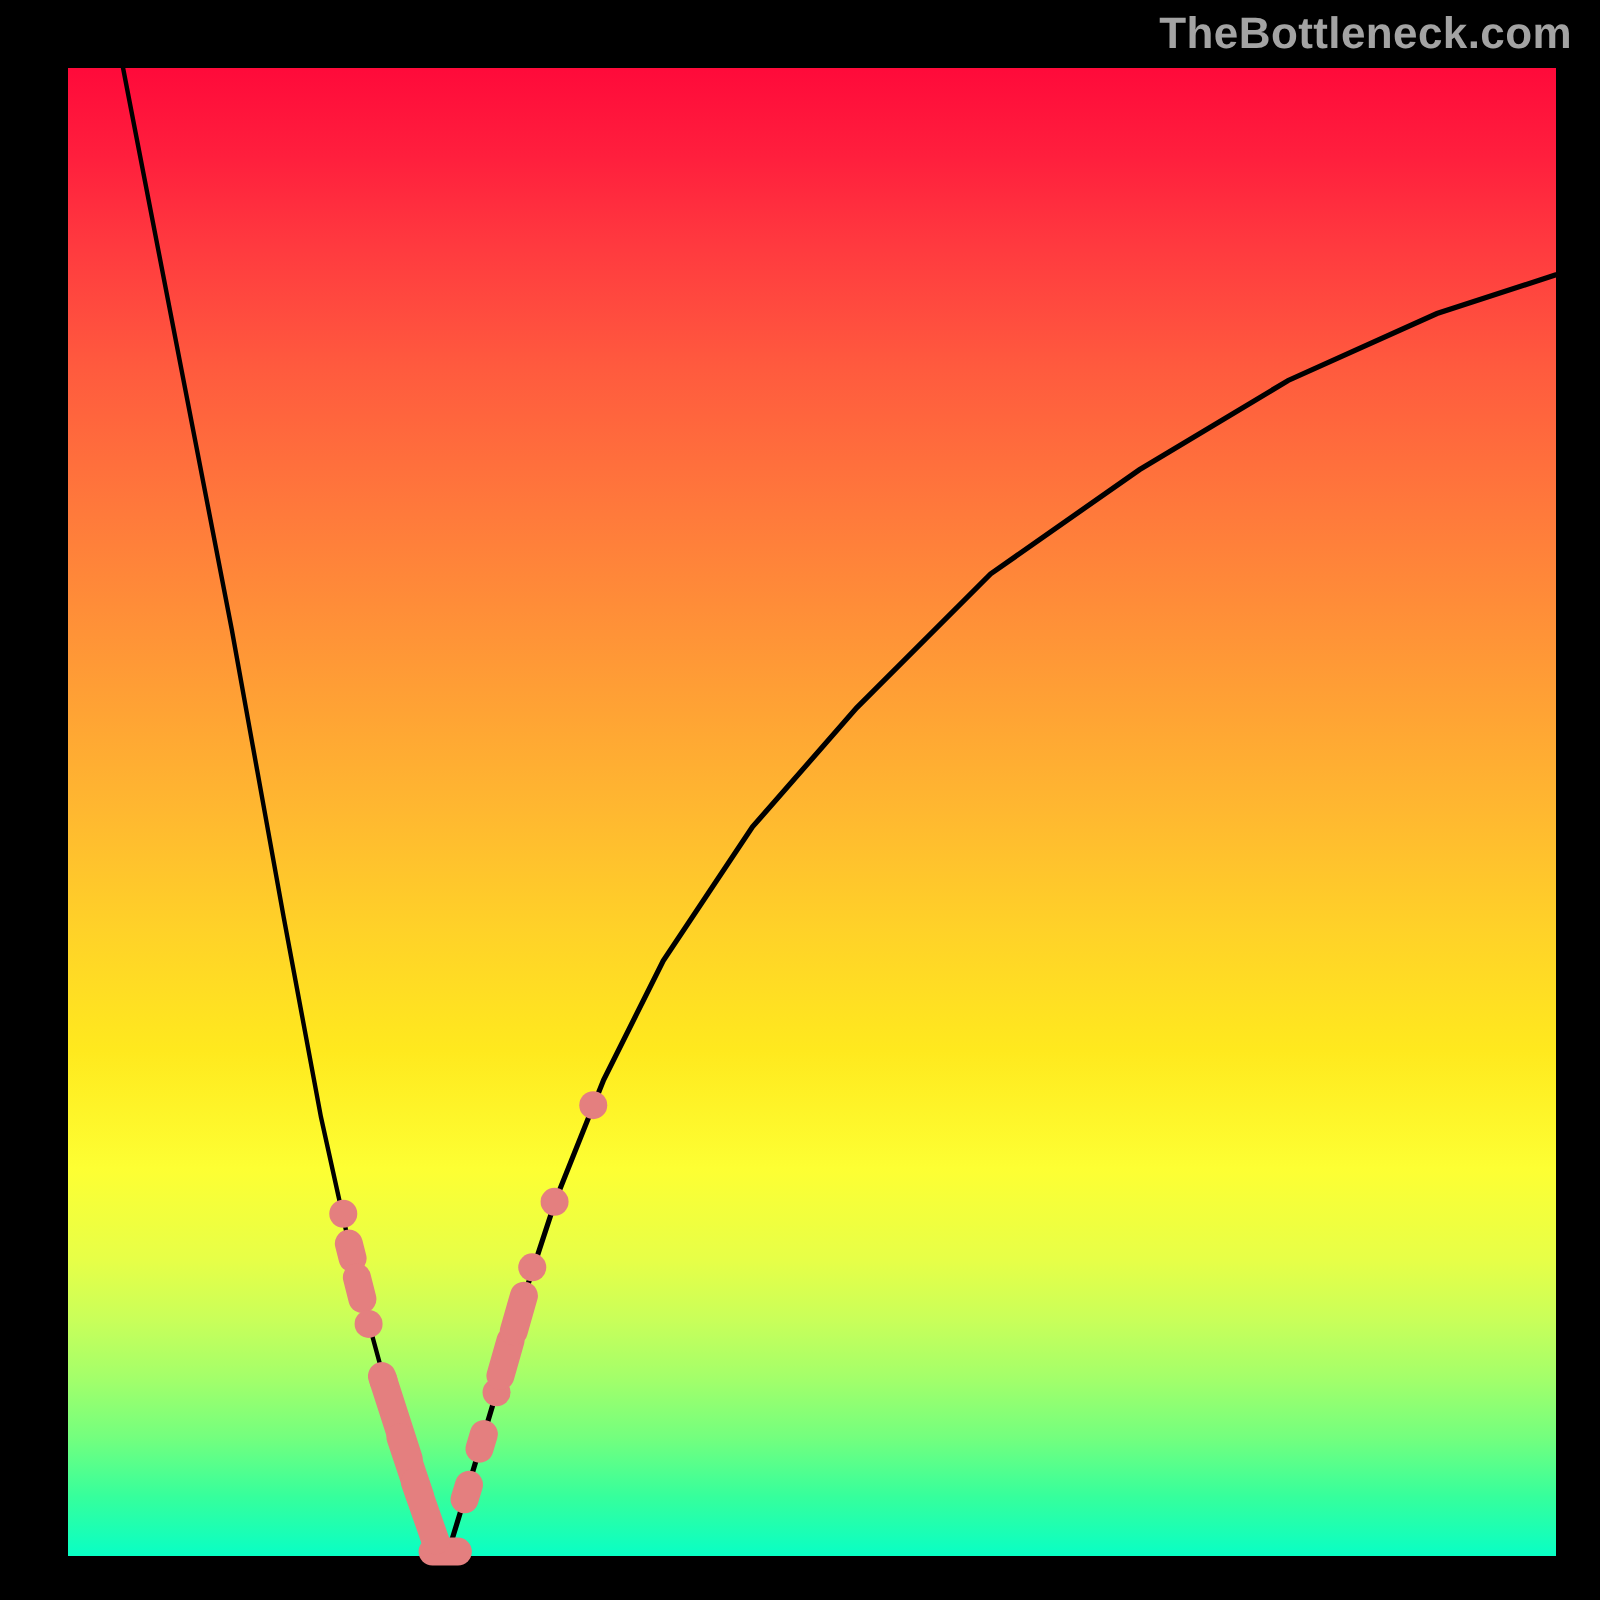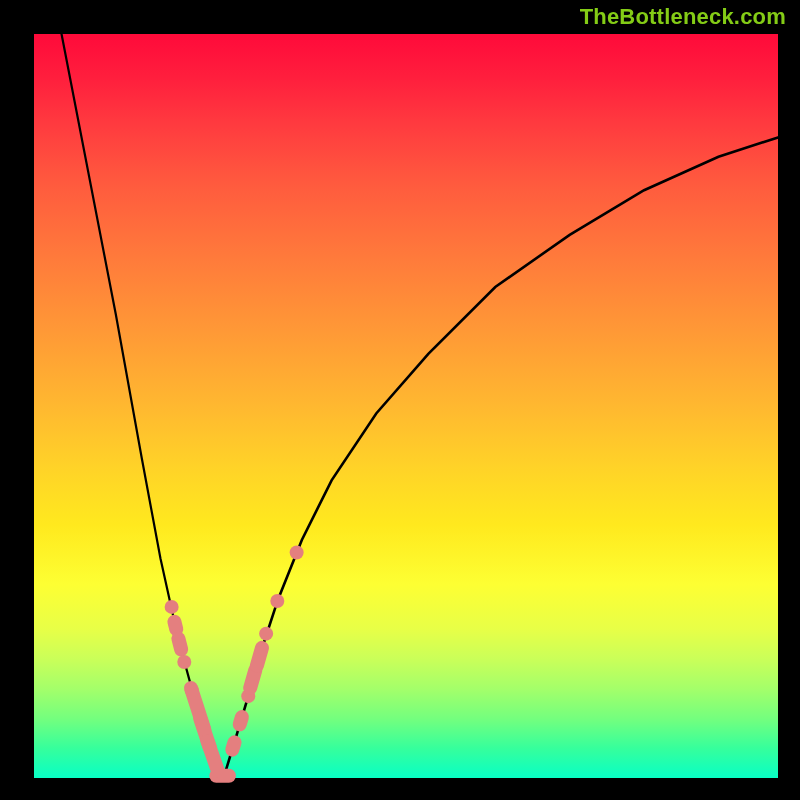--- a/index.html
+++ b/index.html
@@ -44,21 +44,21 @@
       #08ffc5 100%
     );
   }
   .watermark {
     position: absolute;
     top: 4px;
     right: 14px;
     font-family: Arial, Helvetica, sans-serif;
     font-size: 22px;
     font-weight: 600;
-    color: #84cc16;
+    color: #a3a3a3;
     letter-spacing: 0.2px;
   }
   svg.curve {
     position: absolute;
     left: 0;
     top: 0;
     width: 744px;
     height: 744px;
     overflow: visible;
   }

